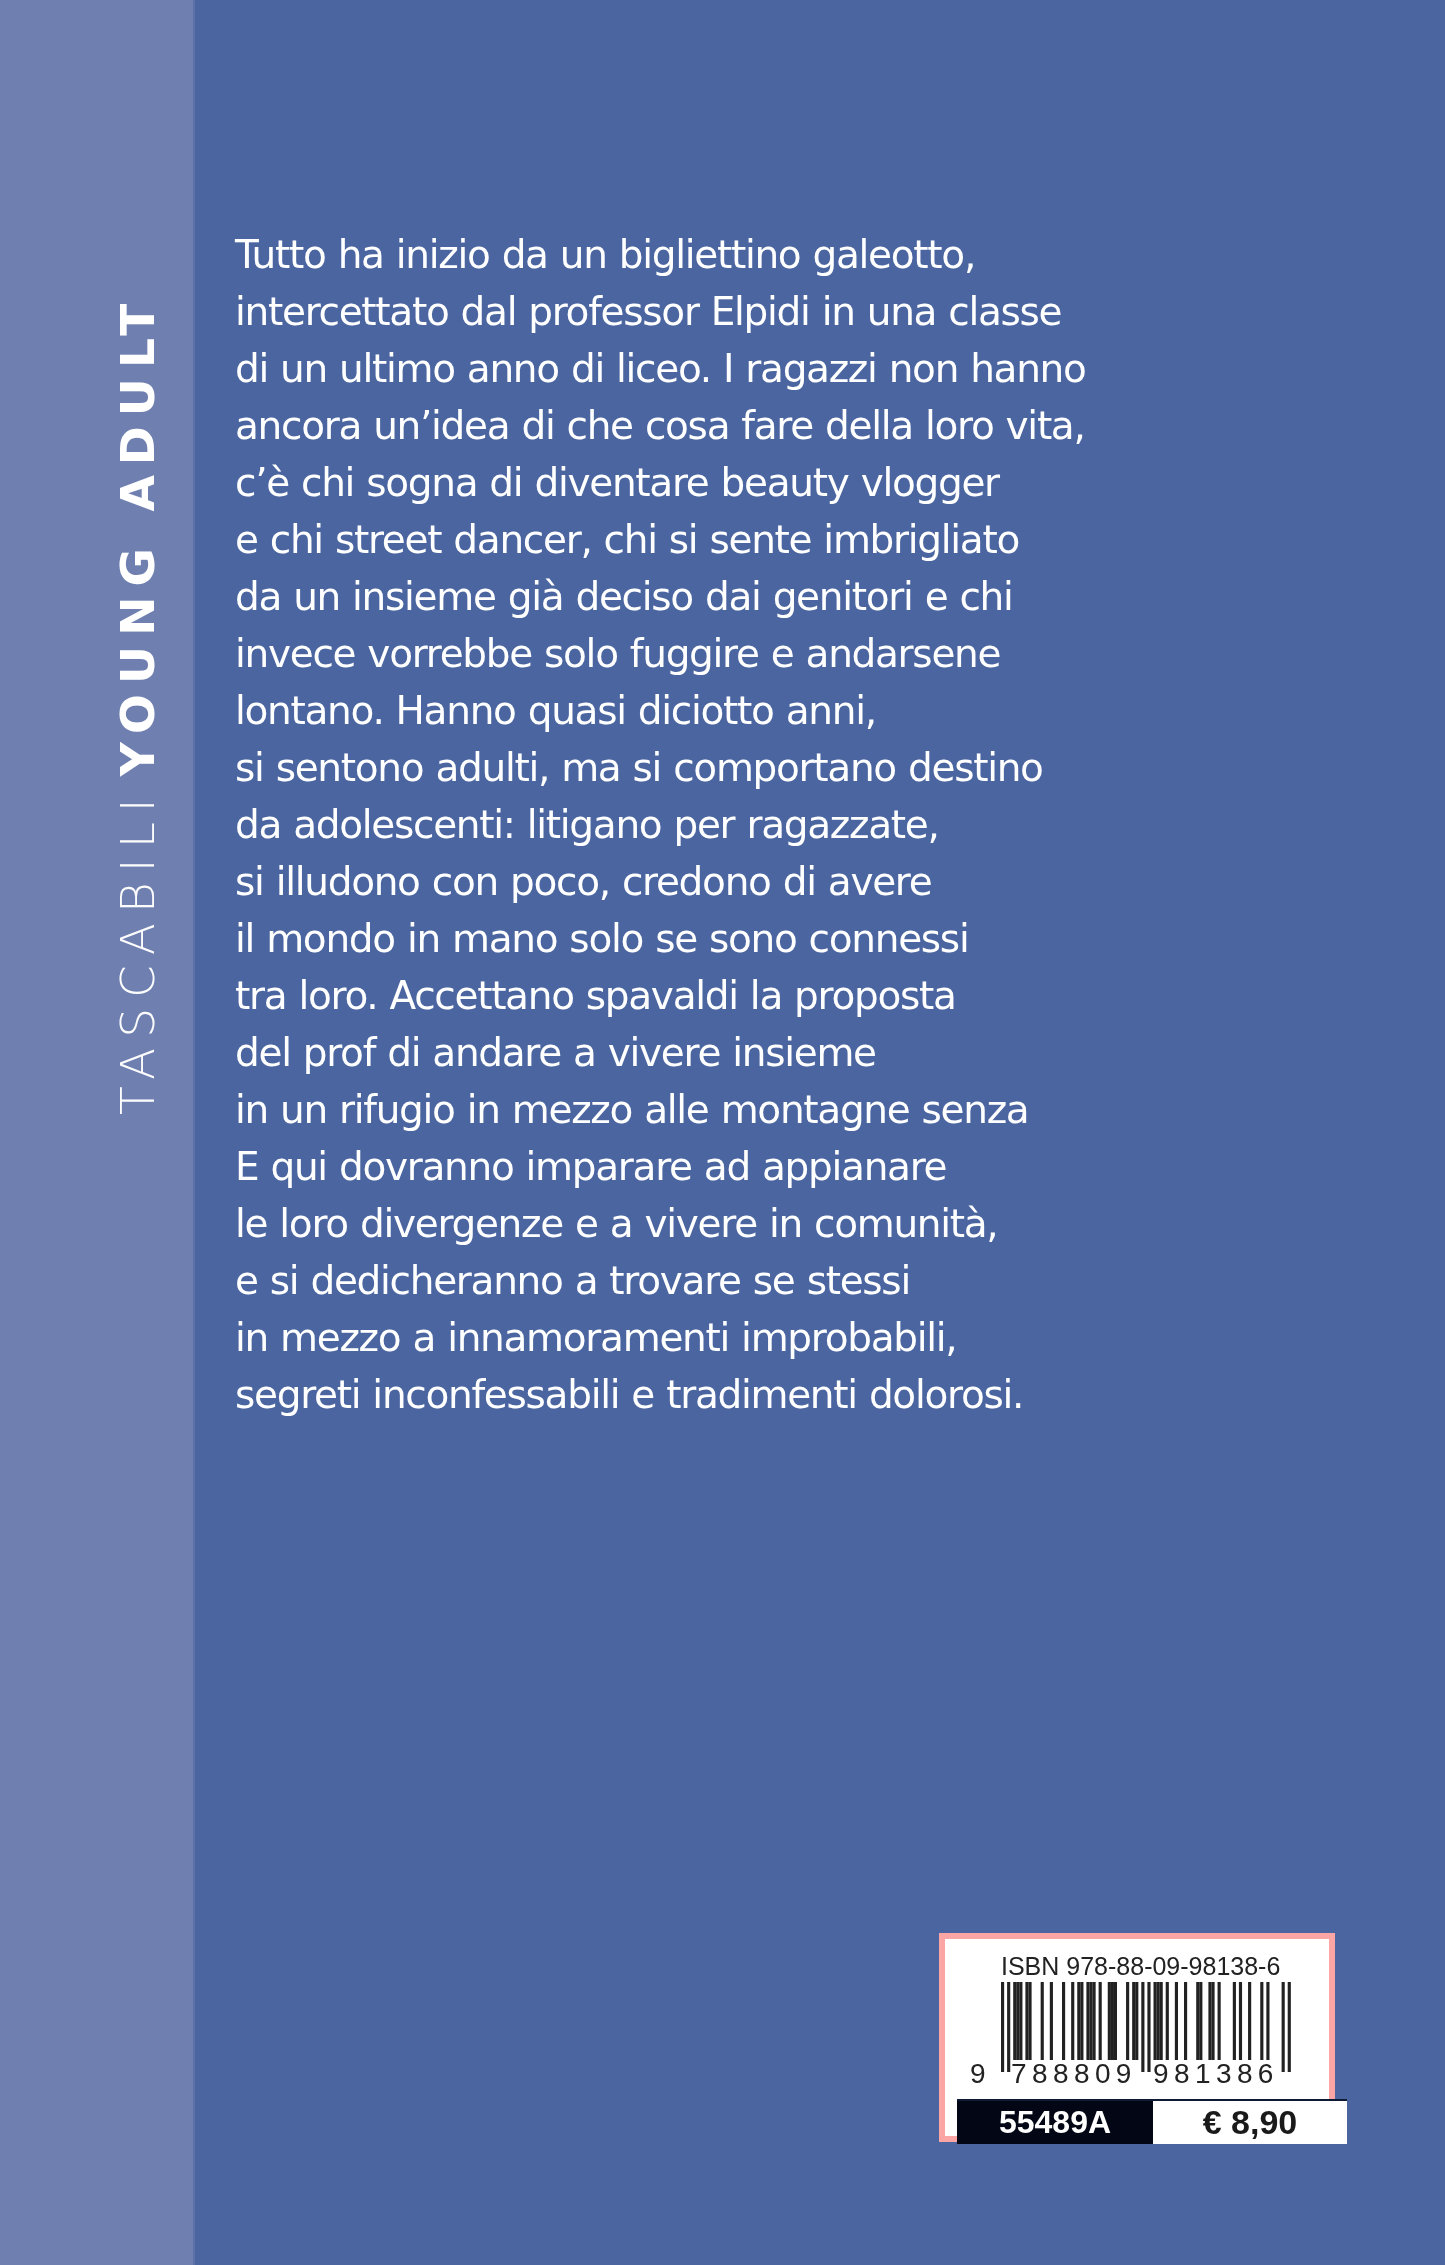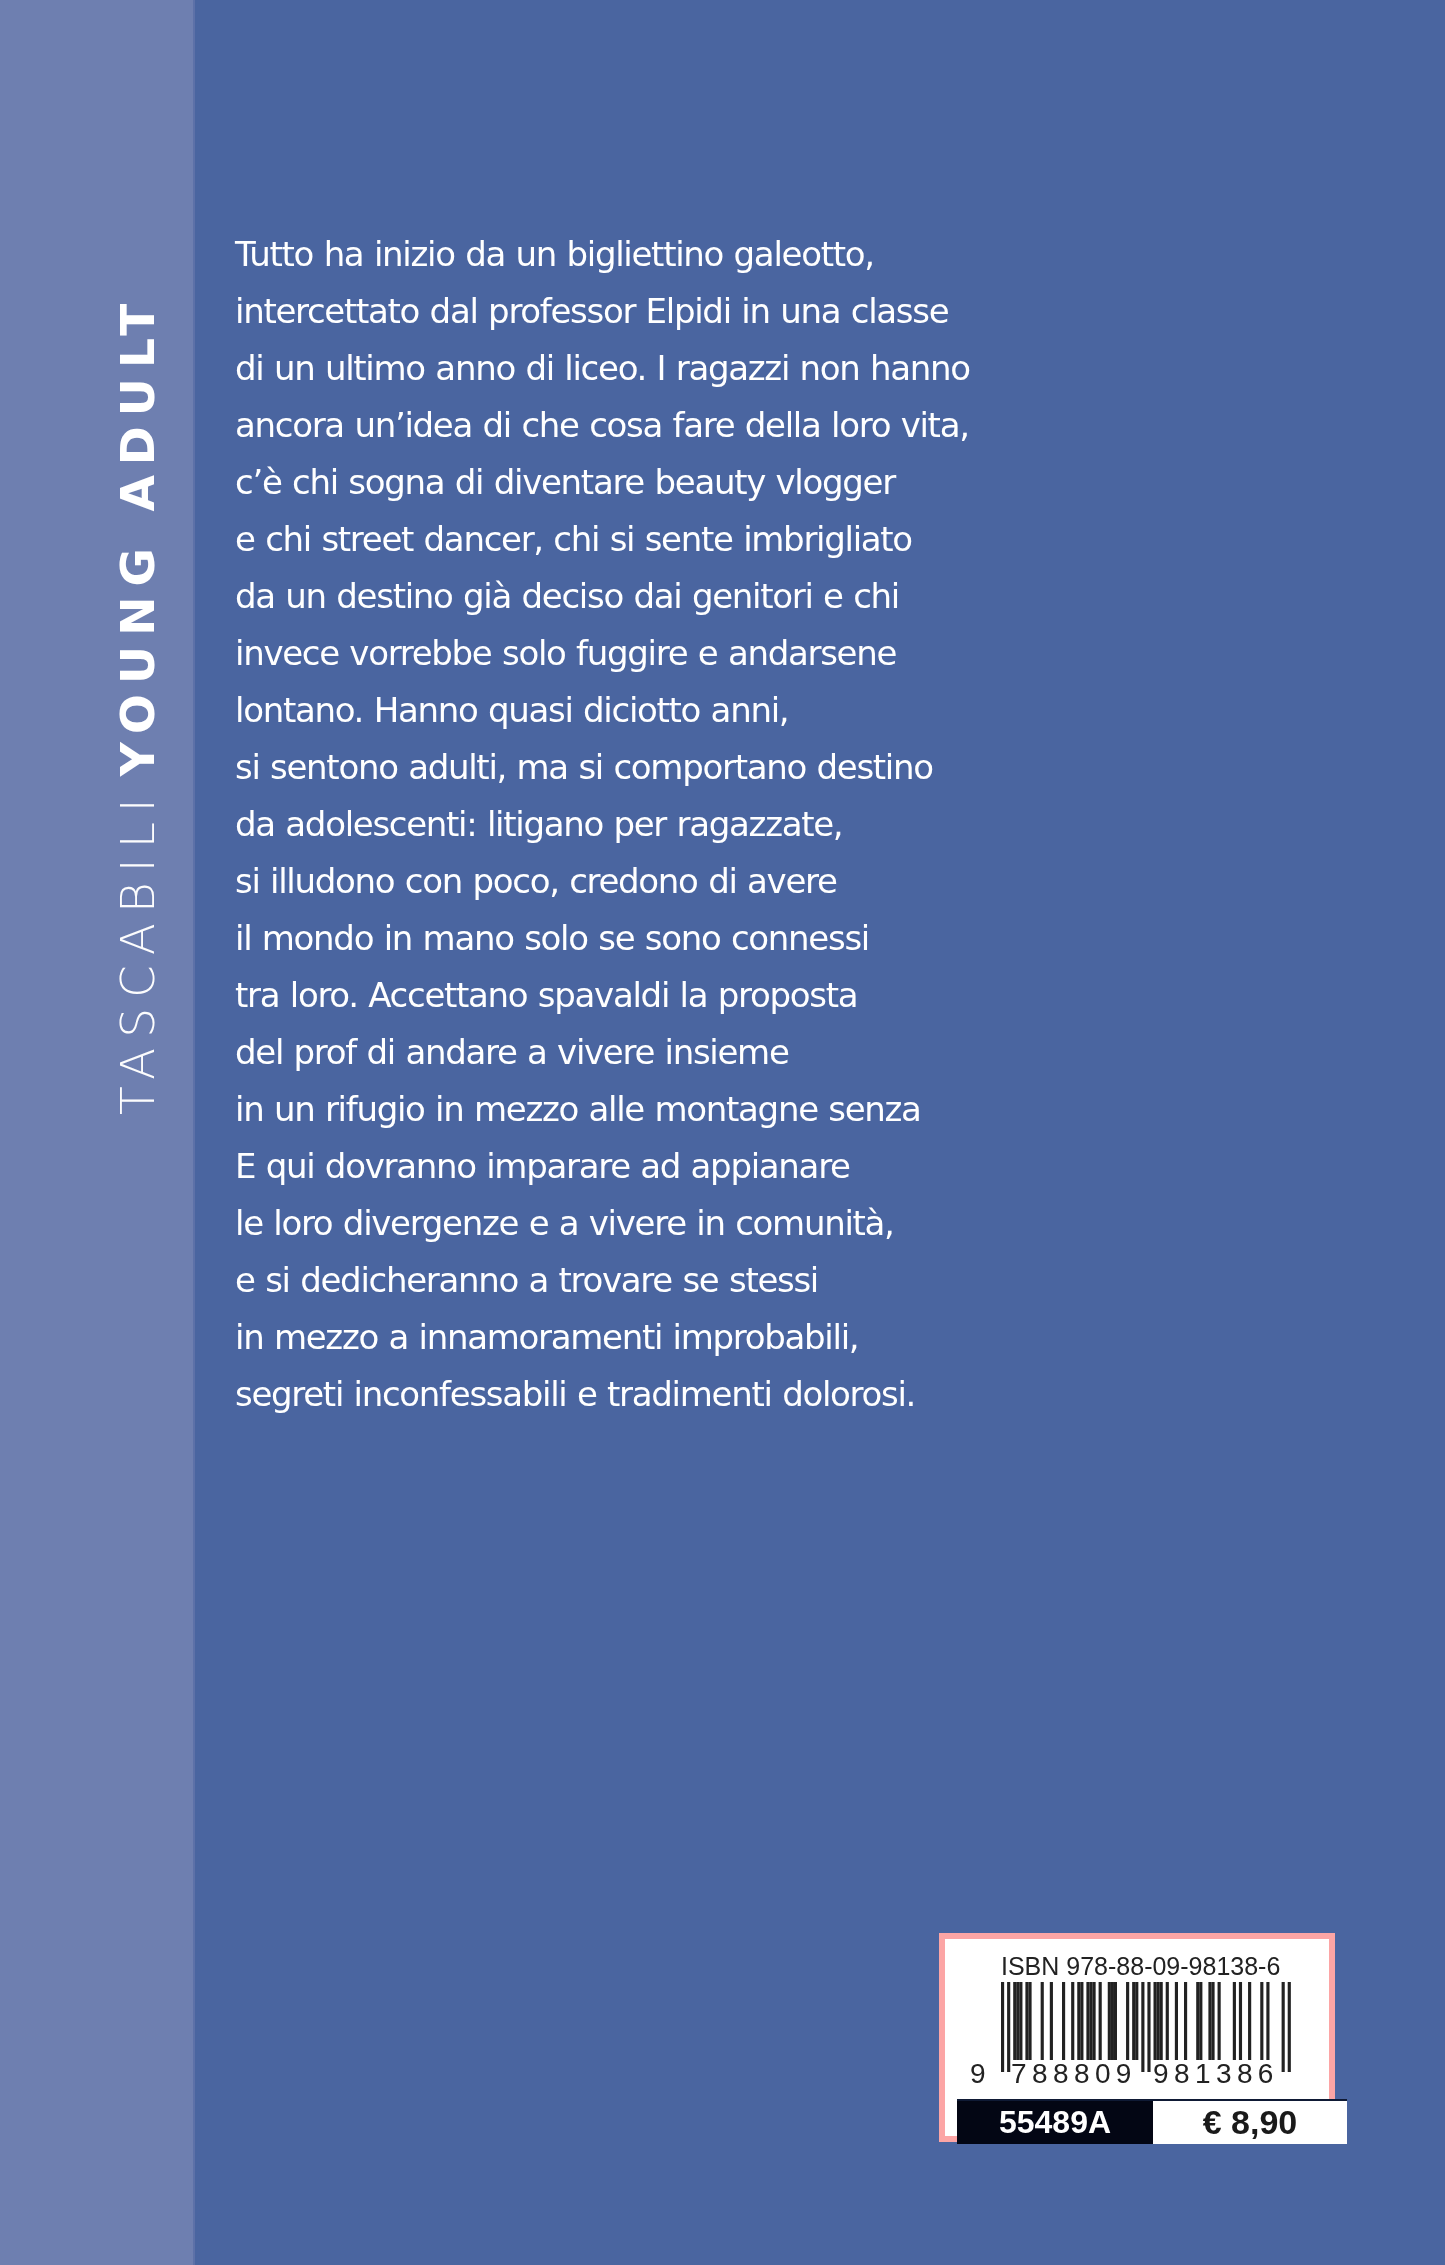--- a/index.html
+++ b/index.html
@@ -21,21 +21,21 @@
       letter-spacing: 10px;
       font-family: "DejaVu Sans", sans-serif;
     }
     .spine-text .series { font-weight: 300; opacity: 0.98; }
     .spine-text .category { font-weight: bold; margin-left: 12px; }
     .blurb {
       position: absolute; left: 235px; top: 226px;
       color: #ffffff;
       font-family: "DejaVu Sans", sans-serif;
       font-weight: normal;
-      font-size: 34px; line-height: 57px;
+      font-size: 39px; line-height: 57px;
       letter-spacing: -1.3px;
       word-spacing: 1px;
     }
     .blurb .line { white-space: nowrap; height: 57px; }
     .isbn-box {
       position: absolute; left: 939px; top: 1933px;
       width: 396px; height: 209px;
       box-sizing: border-box;
       border: 6px solid #fca5a5;
       background: #ffffff;
@@ -77,21 +77,21 @@
   </div>
 </div>
 
 <div class="blurb">
   <div class="line">Tutto ha inizio da un bigliettino galeotto,</div>
   <div class="line">intercettato dal professor Elpidi in una classe</div>
   <div class="line">di un ultimo anno di liceo. I ragazzi non hanno</div>
   <div class="line">ancora un’idea di che cosa fare della loro vita,</div>
   <div class="line">c’è chi sogna di diventare beauty vlogger</div>
   <div class="line">e chi street dancer, chi si sente imbrigliato</div>
-  <div class="line">da un destino già deciso dai genitori e chi</div>
+  <div class="line">da un insieme già deciso dai genitori e chi</div>
   <div class="line">invece vorrebbe solo fuggire e andarsene</div>
   <div class="line">lontano. Hanno quasi diciotto anni,</div>
   <div class="line">si sentono adulti, ma si comportano destino</div>
   <div class="line">da adolescenti: litigano per ragazzate,</div>
   <div class="line">si illudono con poco, credono di avere</div>
   <div class="line">il mondo in mano solo se sono connessi</div>
   <div class="line">tra loro. Accettano spavaldi la proposta</div>
   <div class="line">del prof di andare a vivere insieme</div>
   <div class="line">in un rifugio in mezzo alle montagne senza</div>
   <div class="line">E qui dovranno imparare ad appianare</div>

